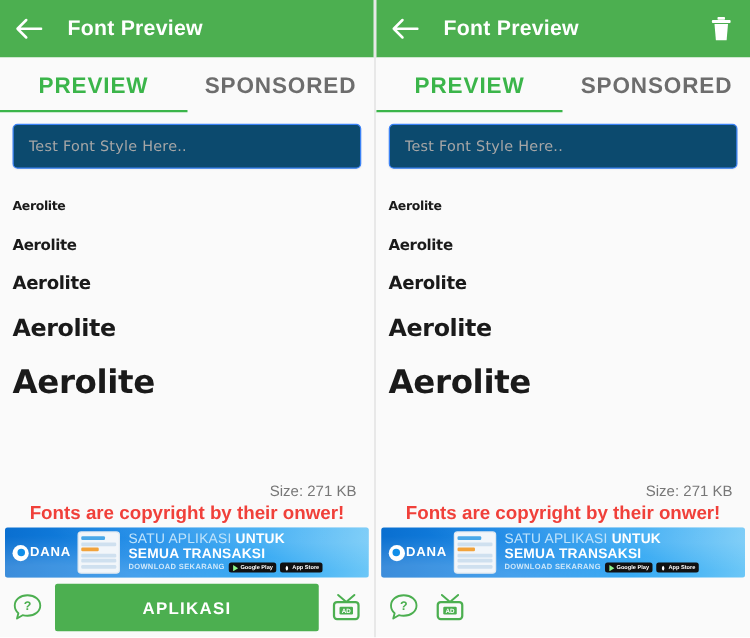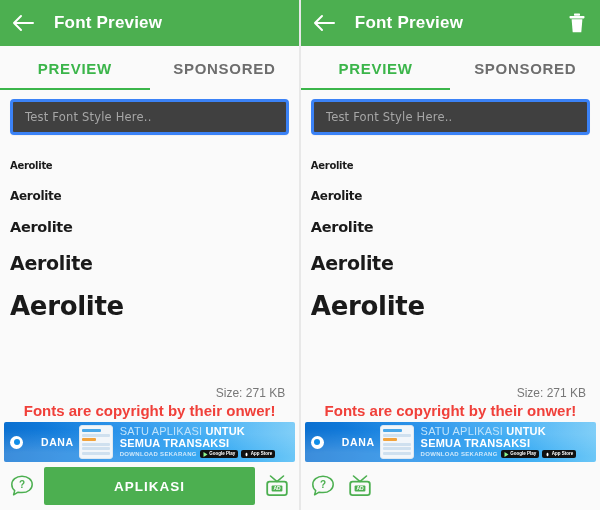--- a/index.html
+++ b/index.html
@@ -41,39 +41,39 @@
 
   
   .tabbar {
     height: 44px; flex: 0 0 44px;
     background: #fafafa;
     display: flex; position: relative;
   }
   .tab {
     flex: 1 1 50%;
     display: flex; align-items: center; justify-content: center;
-    font-size: 15px; font-weight: bold; letter-spacing: .7px;
+    font-size: 18px; font-weight: bold; letter-spacing: .7px;
     color: #6d6d6d; cursor: pointer; position: relative;
   }
   .tab.active { color: #3bb54a; }
   .tab.active::after {
     content: ""; position: absolute; left: 0; right: 0; bottom: 0;
     height: 2.5px; background: #3bb54a;
   }
 
   
   .content {
     flex: 1 1 auto; background: #fafafa;
     padding: 0 10px; display: flex; flex-direction: column;
     min-height: 0; position: relative;
   }
   .input-box {
     margin-top: 9px; height: 36px; flex: 0 0 36px;
-    background: #404040;
-    border: 3px solid #3b82f6; border-radius: 4px;
+    background: #0c4a6e;
+    border: 1px solid #3b82f6; border-radius: 4px;
     display: flex; align-items: center;
     padding: 0 12px;
     box-shadow: 0 1px 1px rgba(0,0,0,.04);
   }
   .input-box input {
     border: none; outline: none; width: 100%;
     font-size: 11.5px; color: #9a9a9a;
     background: transparent;
     font-family: "DejaVu Sans", sans-serif;
     letter-spacing: .2px;
@@ -116,21 +116,21 @@
     cursor: pointer;
   }
   .ad::before {
     content: ""; position: absolute; inset: 0;
     background:
       radial-gradient(ellipse at 12% 110%, rgba(255,255,255,.20) 0 22%, transparent 60%),
       radial-gradient(ellipse at 88% -10%, rgba(255,255,255,.16) 0 26%, transparent 62%);
     pointer-events: none;
   }
   .ad-logo {
-    flex: 0 0 auto; display: flex; align-items: center; gap: 18px;
+    flex: 0 0 auto; display: flex; align-items: center; gap: 1px;
     padding-left: 6px; z-index: 2;
   }
   .ad-logo-mark {
     width: 13px; height: 13px; border-radius: 50%;
     background: #ffffff; display: flex; align-items: center; justify-content: center;
   }
   .ad-logo-mark i {
     display: block; width: 6px; height: 6px; border-radius: 50%;
     background: #108ee9;
   }

